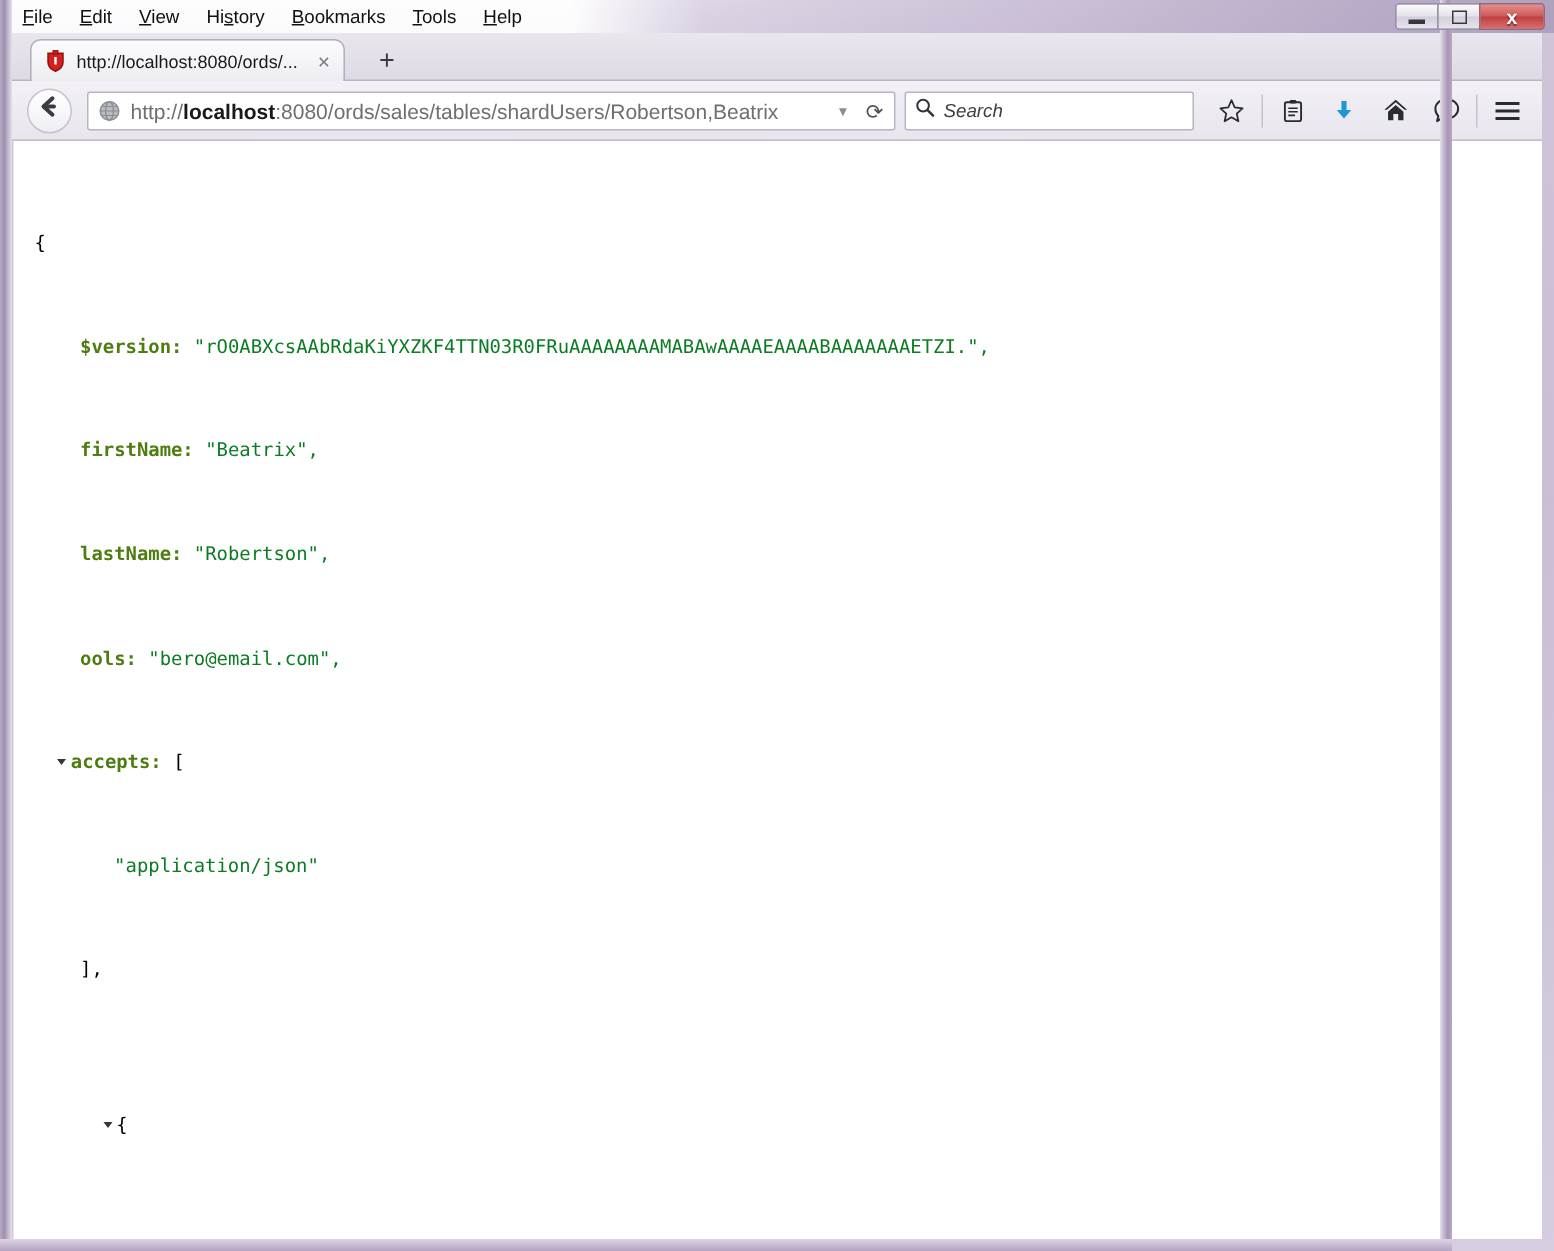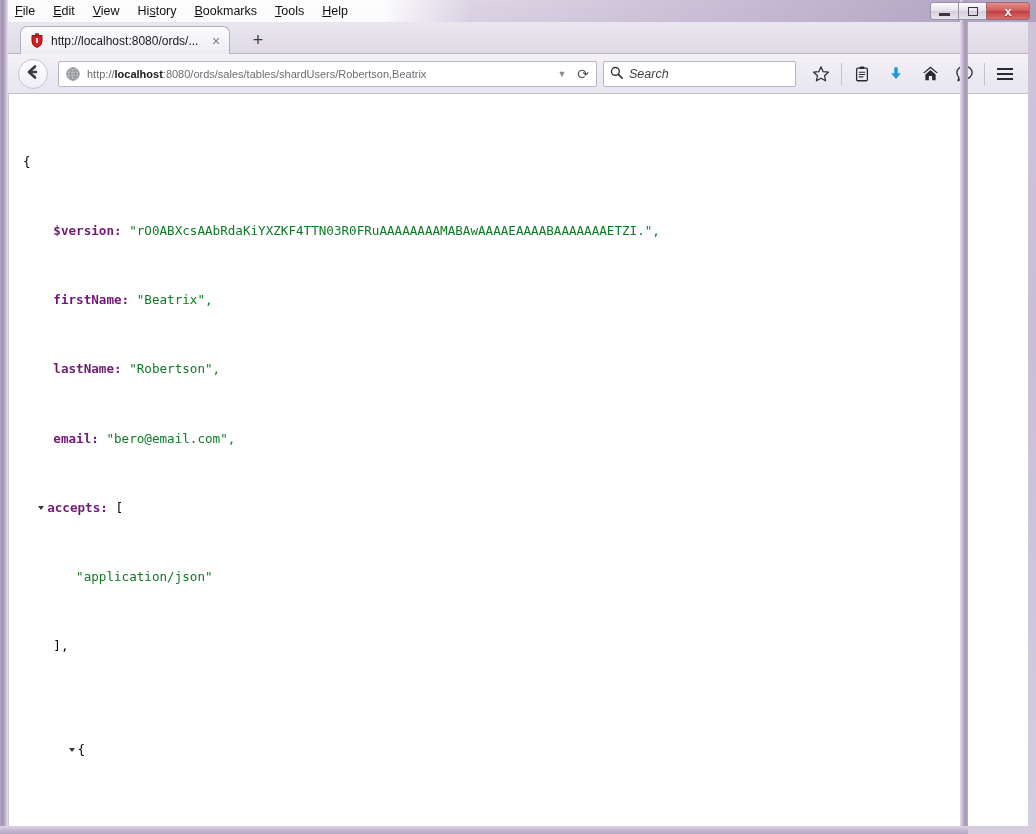--- a/index.html
+++ b/index.html
@@ -179,21 +179,21 @@
     background: #ffffff;
     border: 1px solid #b9b4c4;
     border-radius: 2px;
     display: flex; align-items: center;
     padding: 0 2px 0 6px;
     max-width: 575px;
   }
   .globe-icon { flex: 0 0 16px; width: 16px; height: 16px; margin-right: 6px; }
   .url-text {
     flex: 1 1 auto;
-    font-size: 11px;
+    font-size: 14px;
     color: #6e6e74;
     white-space: nowrap; overflow: hidden;
     line-height: 16px;
   }
   .url-text b { color: #19191c; font-weight: bold; }
   .url-dropdown {
     flex: 0 0 20px; text-align: center;
     color: #8c8c95; font-size: 9px; line-height: 24px;
     cursor: pointer;
   }
@@ -237,21 +237,21 @@
   }
   #json {
     font-family: "DejaVu Sans Mono", "Liberation Mono", monospace;
     font-size: 12.6px;
     line-height: 17.3px;
     padding: 7px 0 0 14px;
     white-space: pre;
     color: #111111;
   }
   .ln { height: 17.3px; white-space: pre; }
-  .k      { color: #701a75; font-weight: bold; }
+  .k      { color: #4d7c0f; font-weight: bold; }
   .str    { color: #0b7c23; }
   .punct  { color: #000000; }
   .tri {
     display: inline-block;
     width: 0; height: 0;
     border-left: 3.5px solid transparent;
     border-right: 3.5px solid transparent;
     border-top: 4.5px solid #35353a;
     vertical-align: 2px;
     margin-right: 3px;
@@ -392,21 +392,21 @@
     <div id="json">
 
       <div class="ln"><span class="punct">{</span></div>
 
       <div class="ln">    <span class="k">$version:</span> <span class="str">"<span>rO0ABXcsAAbRdaKiYXZKF4TTN03R0FRuAAAAAAAAMABAwAAAAEAAAABAAAAAAAETZI.</span>",</span></div>
 
       <div class="ln">    <span class="k">firstName:</span> <span class="str">"<span>Beatrix</span>",</span></div>
 
       <div class="ln">    <span class="k">lastName:</span> <span class="str">"<span>Robertson</span>",</span></div>
 
-      <div class="ln">    <span class="k">email:</span> <span class="str">"<span>bero@email.com</span>",</span></div>
+      <div class="ln">    <span class="k">ools:</span> <span class="str">"<span>bero@email.com</span>",</span></div>
 
       <div class="ln">  <span class="tri"></span><span class="k">accepts:</span> <span class="punct">[</span></div>
 
       <div class="ln">       <span class="str">"<span>application/json</span>"</span></div>
 
       <div class="ln">    <span class="punct">],</span></div>
 
 
       
       <div class="ln">      <span class="tri"></span><span class="punct">{</span></div>

